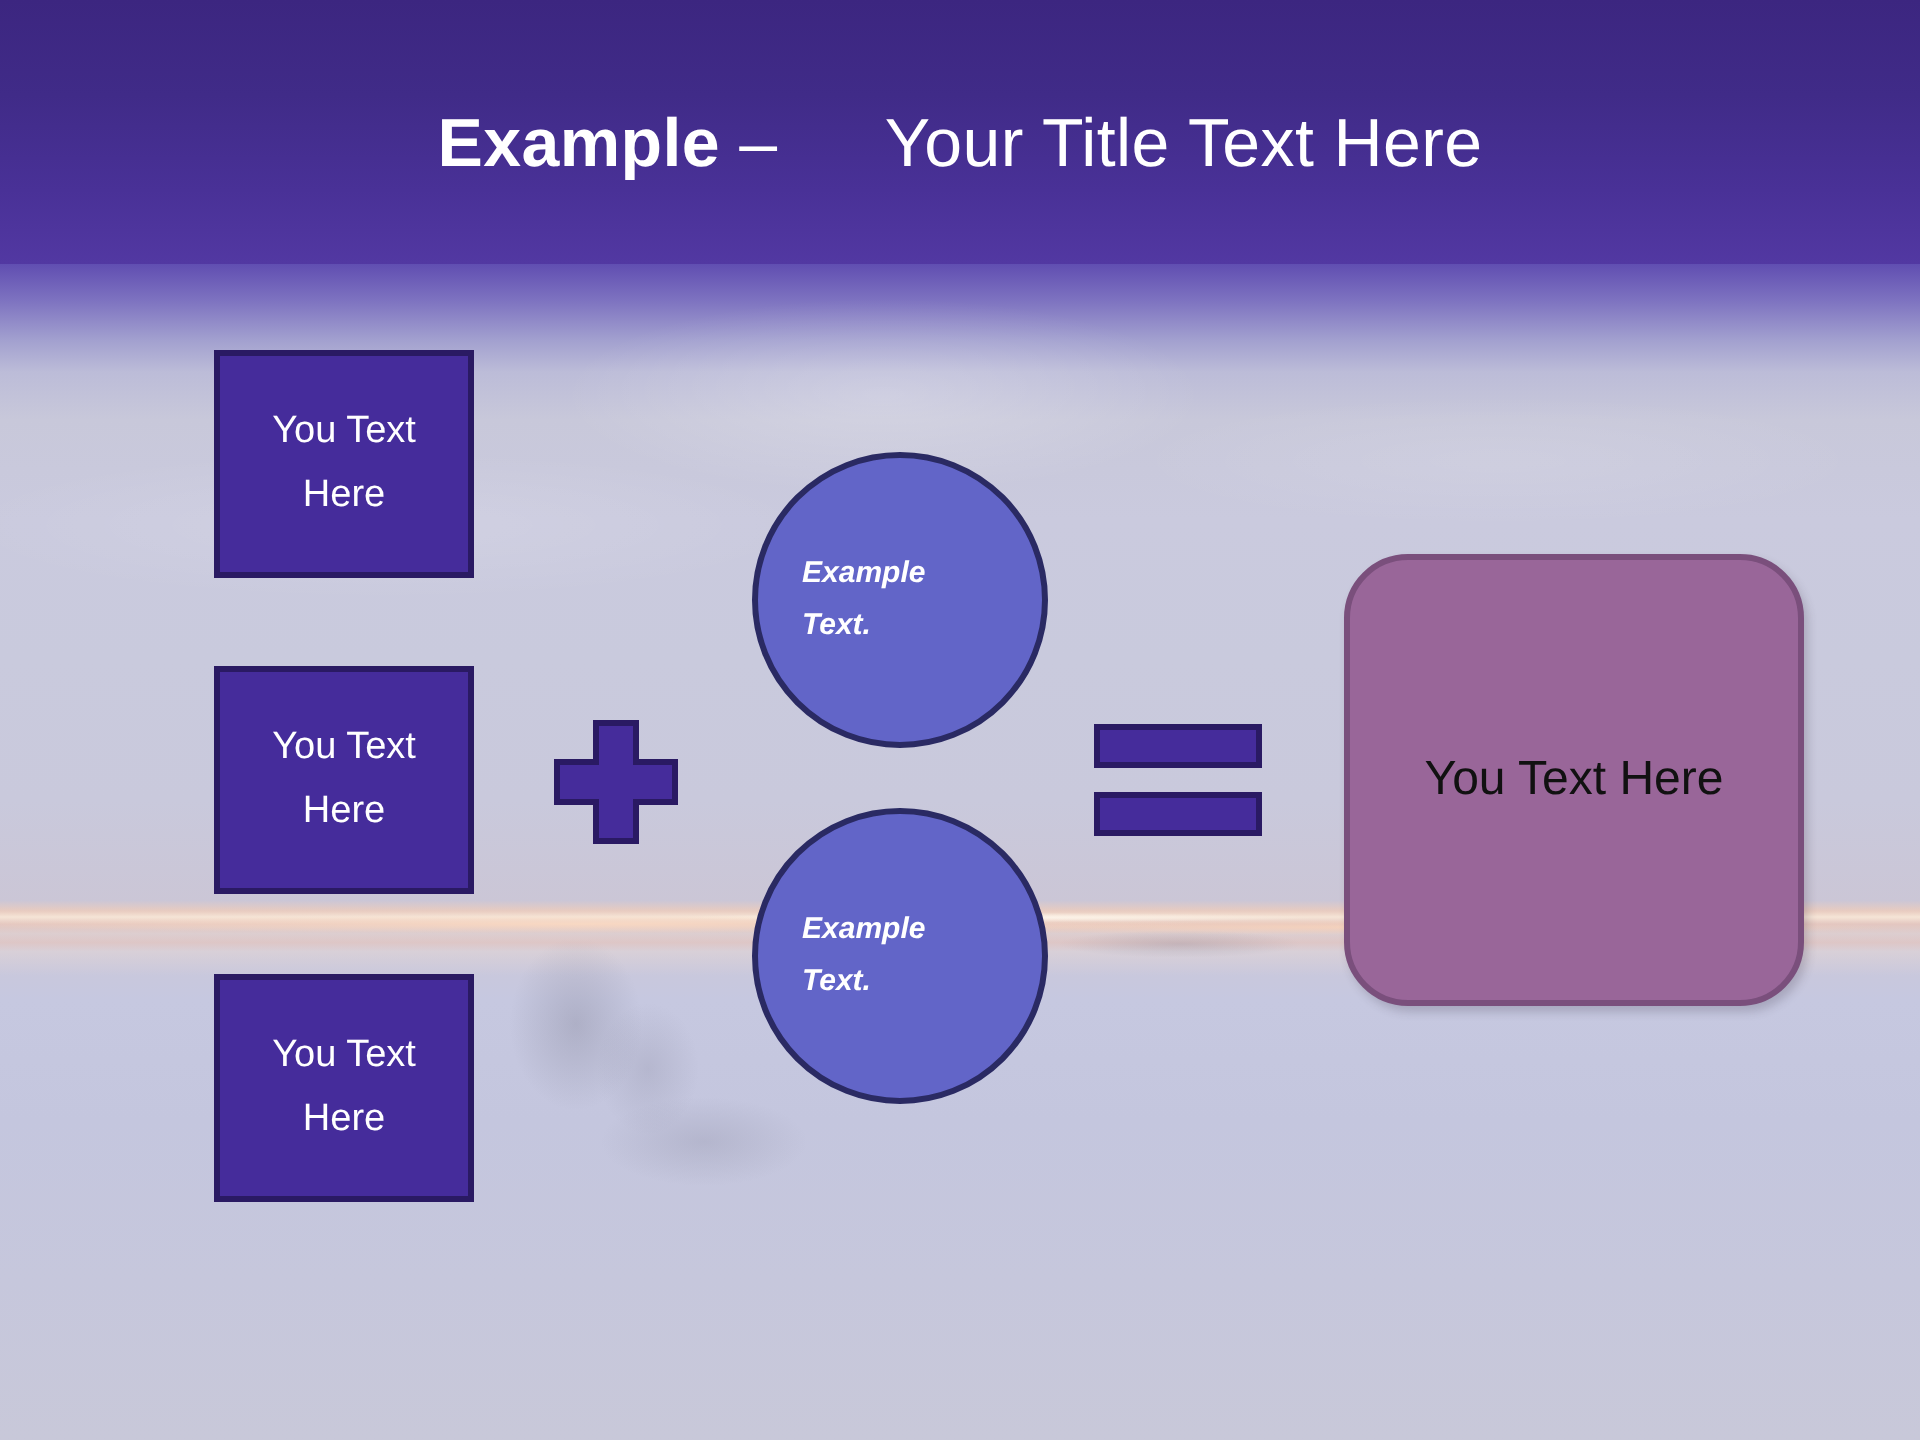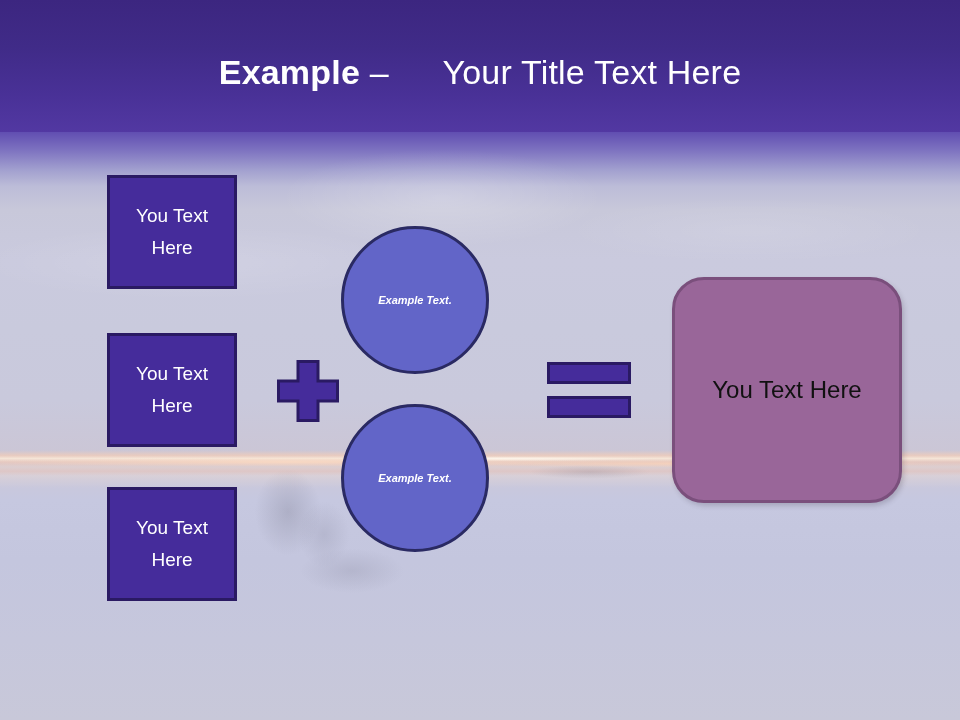--- a/index.html
+++ b/index.html
@@ -175,33 +175,33 @@
     position: absolute;
     left: 277px;
     top: 360px;
     width: 62px;
     height: 62px;
   }
 
   
   .circle {
     position: absolute;
-    left: 341px;
+    left: 376px;
     width: 148px;
     height: 148px;
     border-radius: 50%;
     background: #6265c8;
     border: 3px solid #2a2a63;
     box-sizing: border-box;
     display: flex;
     align-items: center;
     justify-content: center;
-    text-align: right;
+    text-align: left;
     color: #ffffff;
-    font-size: 11px;
+    font-size: 15px;
     font-weight: bold;
     font-style: italic;
     line-height: 26px;
   }
   .circle-1 { top: 226px; }
   .circle-2 { top: 404px; }
   .circle-label { display: block; padding: 0 22px; }
 
   
   .equals-sign {

